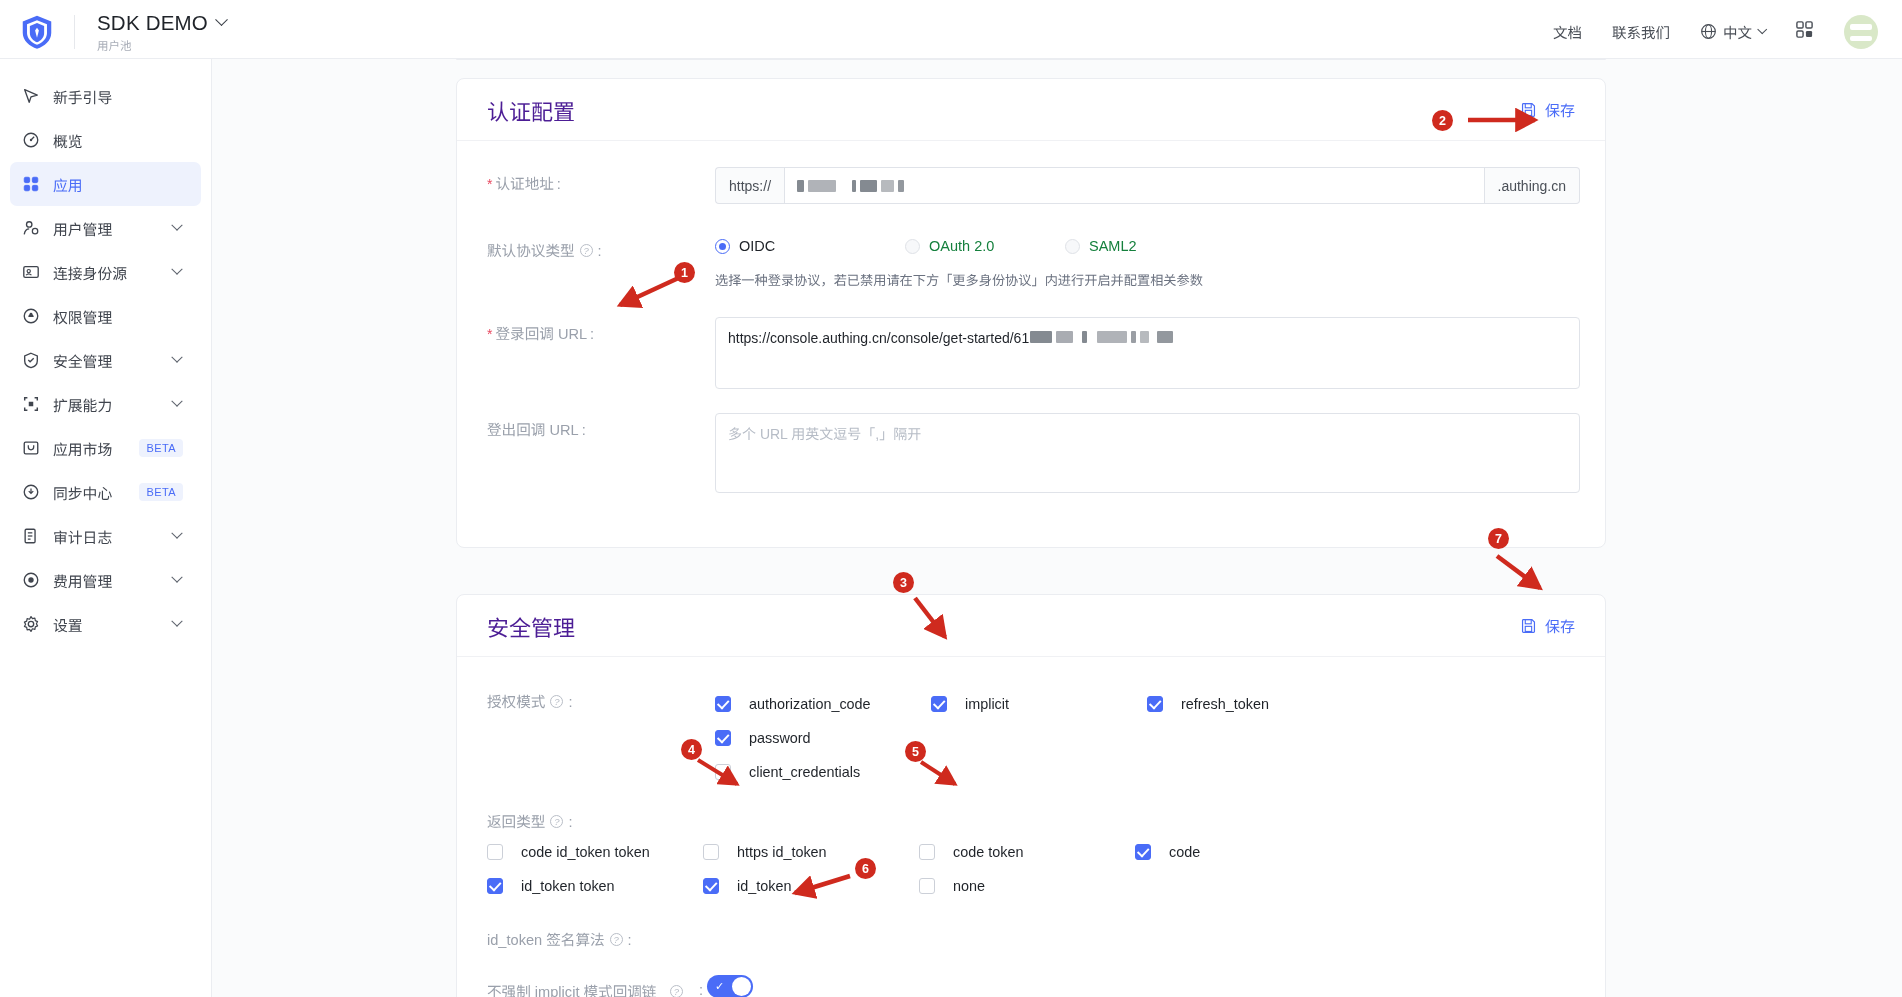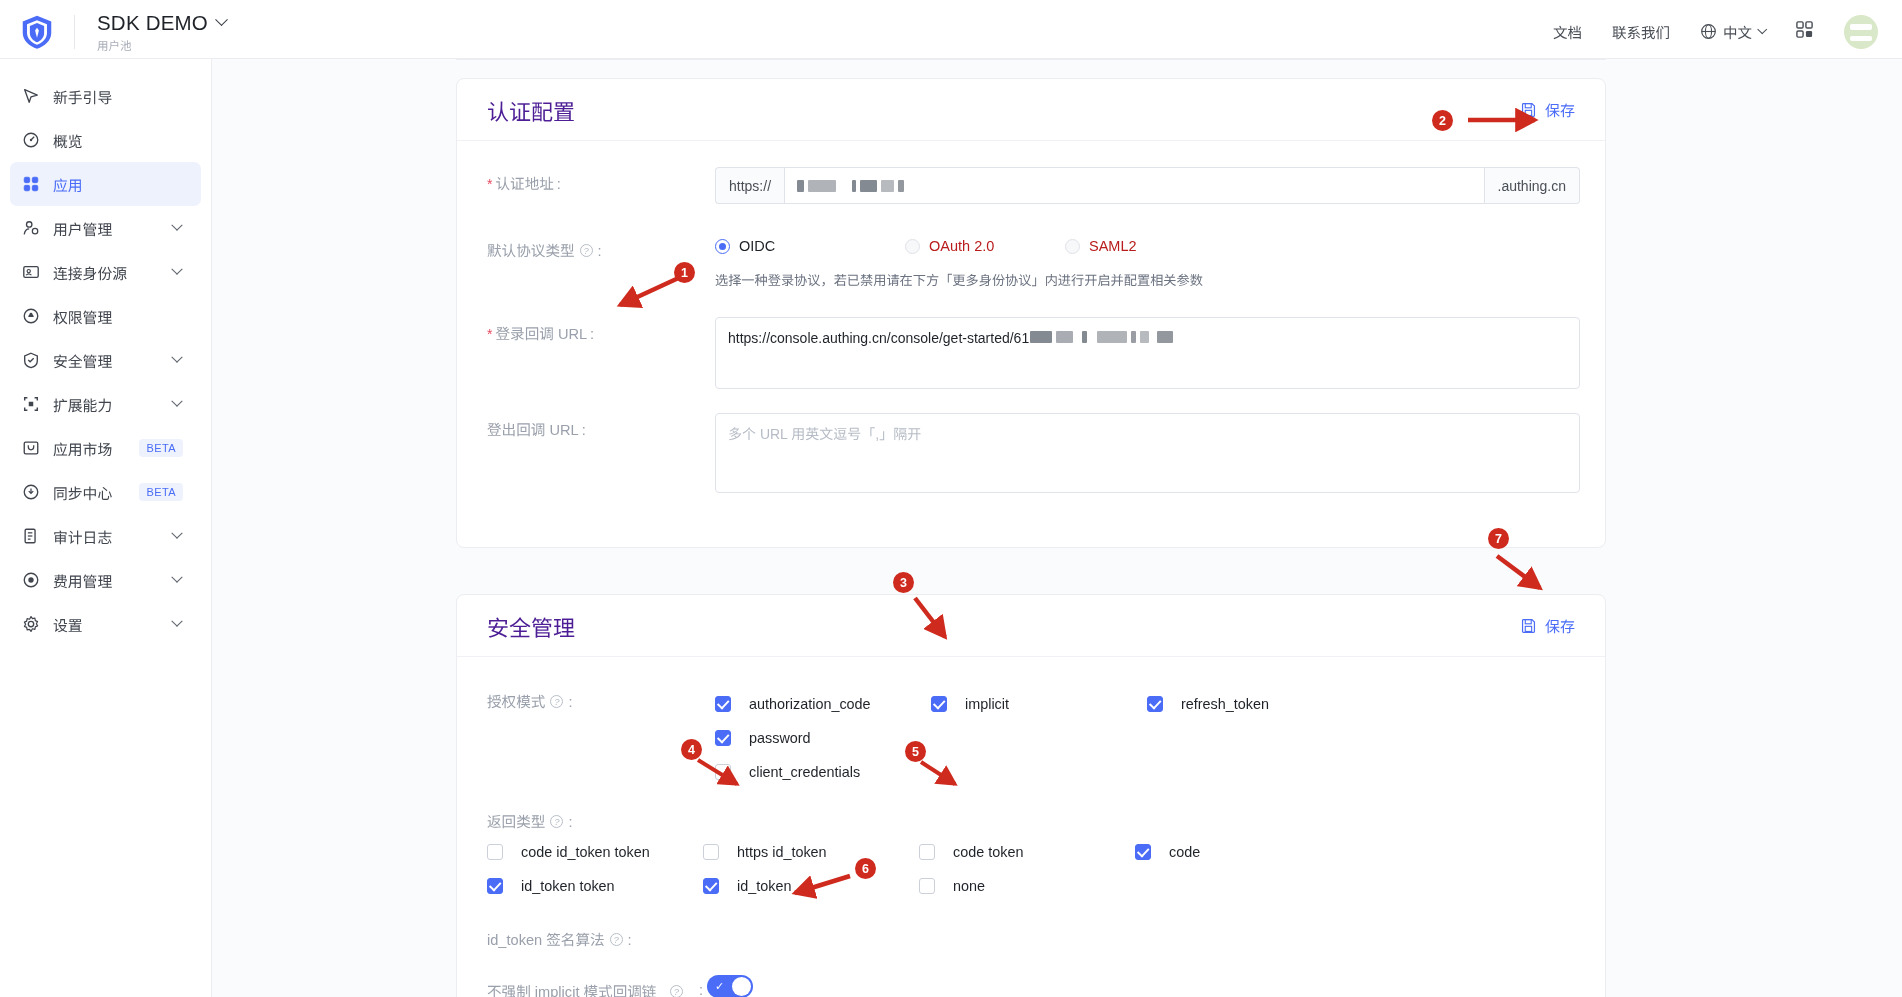--- a/index.html
+++ b/index.html
@@ -86,21 +86,21 @@
                padding: 0 12px; background: #fff; }
   .redact { display:inline-block; height: 12px; background: #6f757e; opacity:.85; border-radius:1px; margin-right: 4px; }
 
   
   .radio-row { display: flex; align-items: center; padding-top: 4px; }
   .radio { display: flex; align-items: center; gap: 9px; cursor: pointer; font-size: 14.5px; color: #1f2329; }
   .radio .dot { width: 15px; height: 15px; border-radius: 50%; border: 1.5px solid #c6cad2; background:#fff;
                 display: flex; align-items: center; justify-content: center; flex:none; }
   .radio.sel .dot { border-color: #4a6cf7; }
   .radio.sel .dot::after { content:""; width:7px; height:7px; border-radius:50%; background:#4a6cf7; }
-  .radio.dis { color: #b91c1c; cursor: not-allowed; }
+  .radio.dis { color: #15803d; cursor: not-allowed; }
   .radio.dis .dot { border-color: #dfe2e7; background:#f7f8fa; }
   .hint { font-size: 13.2px; color: #6b7280; margin-top: 16px; }
 
   
   .ta { width: 865px; border: 1px solid #e0e3e9; border-radius: 4px; background: #fff;
         padding: 10px 12px; font-size: 14px; color: #1f2329; line-height: 1.5;
         font-family: "Liberation Sans", sans-serif; resize: none; }
   .ta.h1 { height: 72px; }
   .ta.h2 { height: 80px; }
   .ta::placeholder { color: #b6bcc6; }

